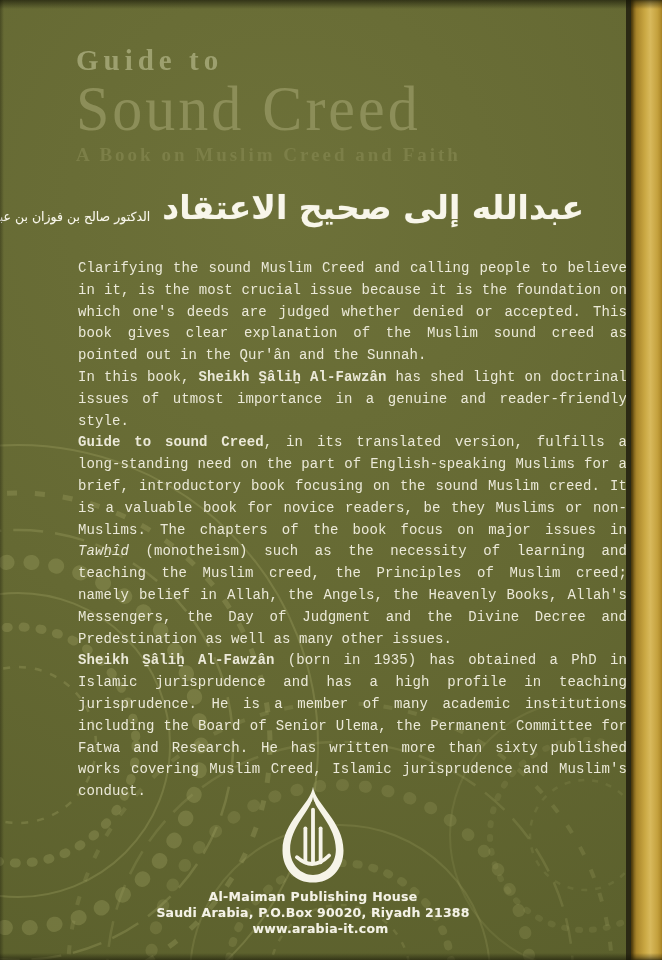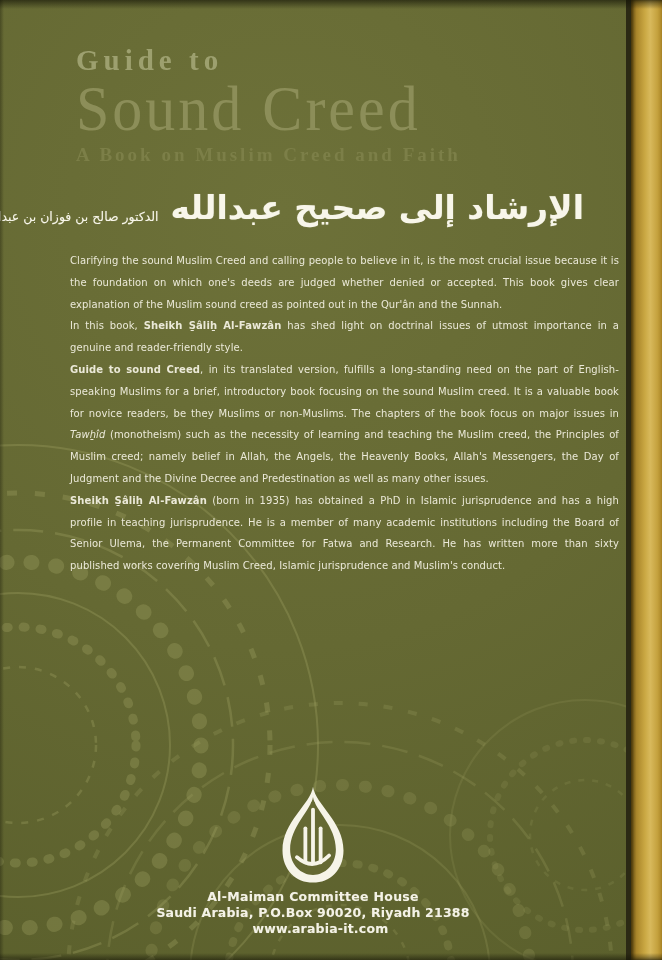--- a/index.html
+++ b/index.html
@@ -51,23 +51,23 @@
     display:flex; justify-content:flex-end; align-items:center; gap:12px;
     color:#f8f6ea;
   }
   .arabic-author { font-size:12.5px; margin-top:18px; direction:rtl; white-space:nowrap;
                    text-shadow:0 0 1px rgba(250,250,240,.35); }
   .arabic-title  { font-size:33px; font-weight:bold; direction:rtl; white-space:nowrap;
                    text-shadow:0 0 1px rgba(250,250,240,.45); }
 
   
   .body-text {
-    position:absolute; left:68px; top:248px; width:549px; margin:2px;
-    color:#ebe9d8; font-size:10px; line-height:21.8px;
-    text-align:justify; letter-spacing:.1px;
+    position:absolute; left:68px; top:248px; width:549px; margin:10px;
+    color:#ebe9d8; font-size:14px; line-height:21.8px;
+    text-align:justify; letter-spacing:.1px;font-family:Liberation Mono, monospace;
   }
   .seg-bold   { font-weight:bold; }
   .seg-italic { font-style:italic; }
 
   
   .publisher { position:absolute; left:0; top:786px; width:626px; text-align:center;
                color:#f4f2e6; }
   .logo-wrap  { width:86px; height:100px; margin:0 auto; }
   .logo-wrap svg { width:86px; height:100px; display:block; }
   .pub-name    { font-size:12.5px; font-weight:bold; margin-top:3px; letter-spacing:.3px;
@@ -115,40 +115,40 @@
     </svg>
 
     <div class="title-block">
       <div class="title-small">Guide to</div>
       <div class="title-large">Sound Creed</div>
       <div class="subtitle">A Book on Muslim Creed and Faith</div>
     </div>
 
     <div class="arabic-row">
       <span class="arabic-author">الدكتور صالح بن فوزان بن عبدالله الفوزان</span>
-      <span class="arabic-title">الإرشاد إلى صحيح عبدالله</span>
+      <span class="arabic-title">عبدالله إلى صحيح الاعتقاد</span>
     </div>
 
     <p class="body-text"><span class="seg-normal">Clarifying the sound Muslim Creed and calling people to believe in it, is the most crucial issue because it is the foundation on which one's deeds are judged whether denied or accepted. This book gives clear explanation of the Muslim sound creed as pointed out in the Qur'ân and the Sunnah.</span><br><span class="seg-normal">In this book, </span><span class="seg-bold">Sheikh S̱âliẖ Al-Fawzân</span><span class="seg-normal"> has shed light on doctrinal issues of utmost importance in a genuine and reader-friendly style.</span><br><span class="seg-normal"></span><span class="seg-bold">Guide to sound Creed</span><span class="seg-normal">, in its translated version, fulfills a long-standing need on the part of English-speaking Muslims for a brief, introductory book focusing on the sound Muslim creed. It is a valuable book for novice readers, be they Muslims or non-Muslims. The chapters of the book focus on major issues in </span><span class="seg-italic">Tawẖîd</span><span class="seg-normal"> (monotheism) such as the necessity of learning and teaching the Muslim creed, the Principles of Muslim creed; namely belief  in Allah, the Angels, the Heavenly Books, Allah's Messengers, the Day of Judgment and the Divine Decree and Predestination as well as many other issues.</span><br><span class="seg-normal"></span><span class="seg-bold">Sheikh S̱âliẖ Al-Fawzân</span><span class="seg-normal"> (born in 1935) has obtained a PhD in Islamic jurisprudence and has a high profile in teaching jurisprudence. He is a member of many academic institutions including the Board of Senior Ulema, the Permanent Committee for Fatwa and Research. He has written more than sixty published works covering Muslim Creed, Islamic jurisprudence and Muslim's conduct.</span></p>
 
     <div class="publisher">
       <div class="logo-wrap">
         <svg viewBox="0 0 100 118">
           <path d="M50 1 C53 22 86 42 86 76 C86 99 70 114 50 114 C30 114 14 99 14 76 C14 42 47 22 50 1 Z" fill="#f6f4e8"></path>
           <path d="M50 13 C52 28 77 47 77 75 C77 93 64 105 50 105 C36 105 23 93 23 75 C23 48 48 28 50 13 Z" fill="#656933"></path>
           <g stroke="#f6f4e8" stroke-width="4.5" fill="none" stroke-linecap="round">
             <path d="M50 28 L50 90"></path>
             <path d="M41 50 L41 90"></path>
             <path d="M59 50 L59 90"></path>
             <path d="M31 84 Q50 101 69 82"></path>
           </g>
           <circle cx="50" cy="21" r="2.6" fill="#656933"></circle>
         </svg>
       </div>
-      <div class="pub-name">Al-Maiman Committee House</div>
+      <div class="pub-name">Al-Maiman Publishing House</div>
       <div class="pub-address">Saudi Arabia, P.O.Box 90020, Riyadh 21388</div>
       <div class="pub-site">www.arabia-it.com</div>
     </div>
 
   </div>
 
   <div class="gold-edge"></div>
 
   <div class="vignette-top"></div>
   <div class="vignette-bottom"></div>

